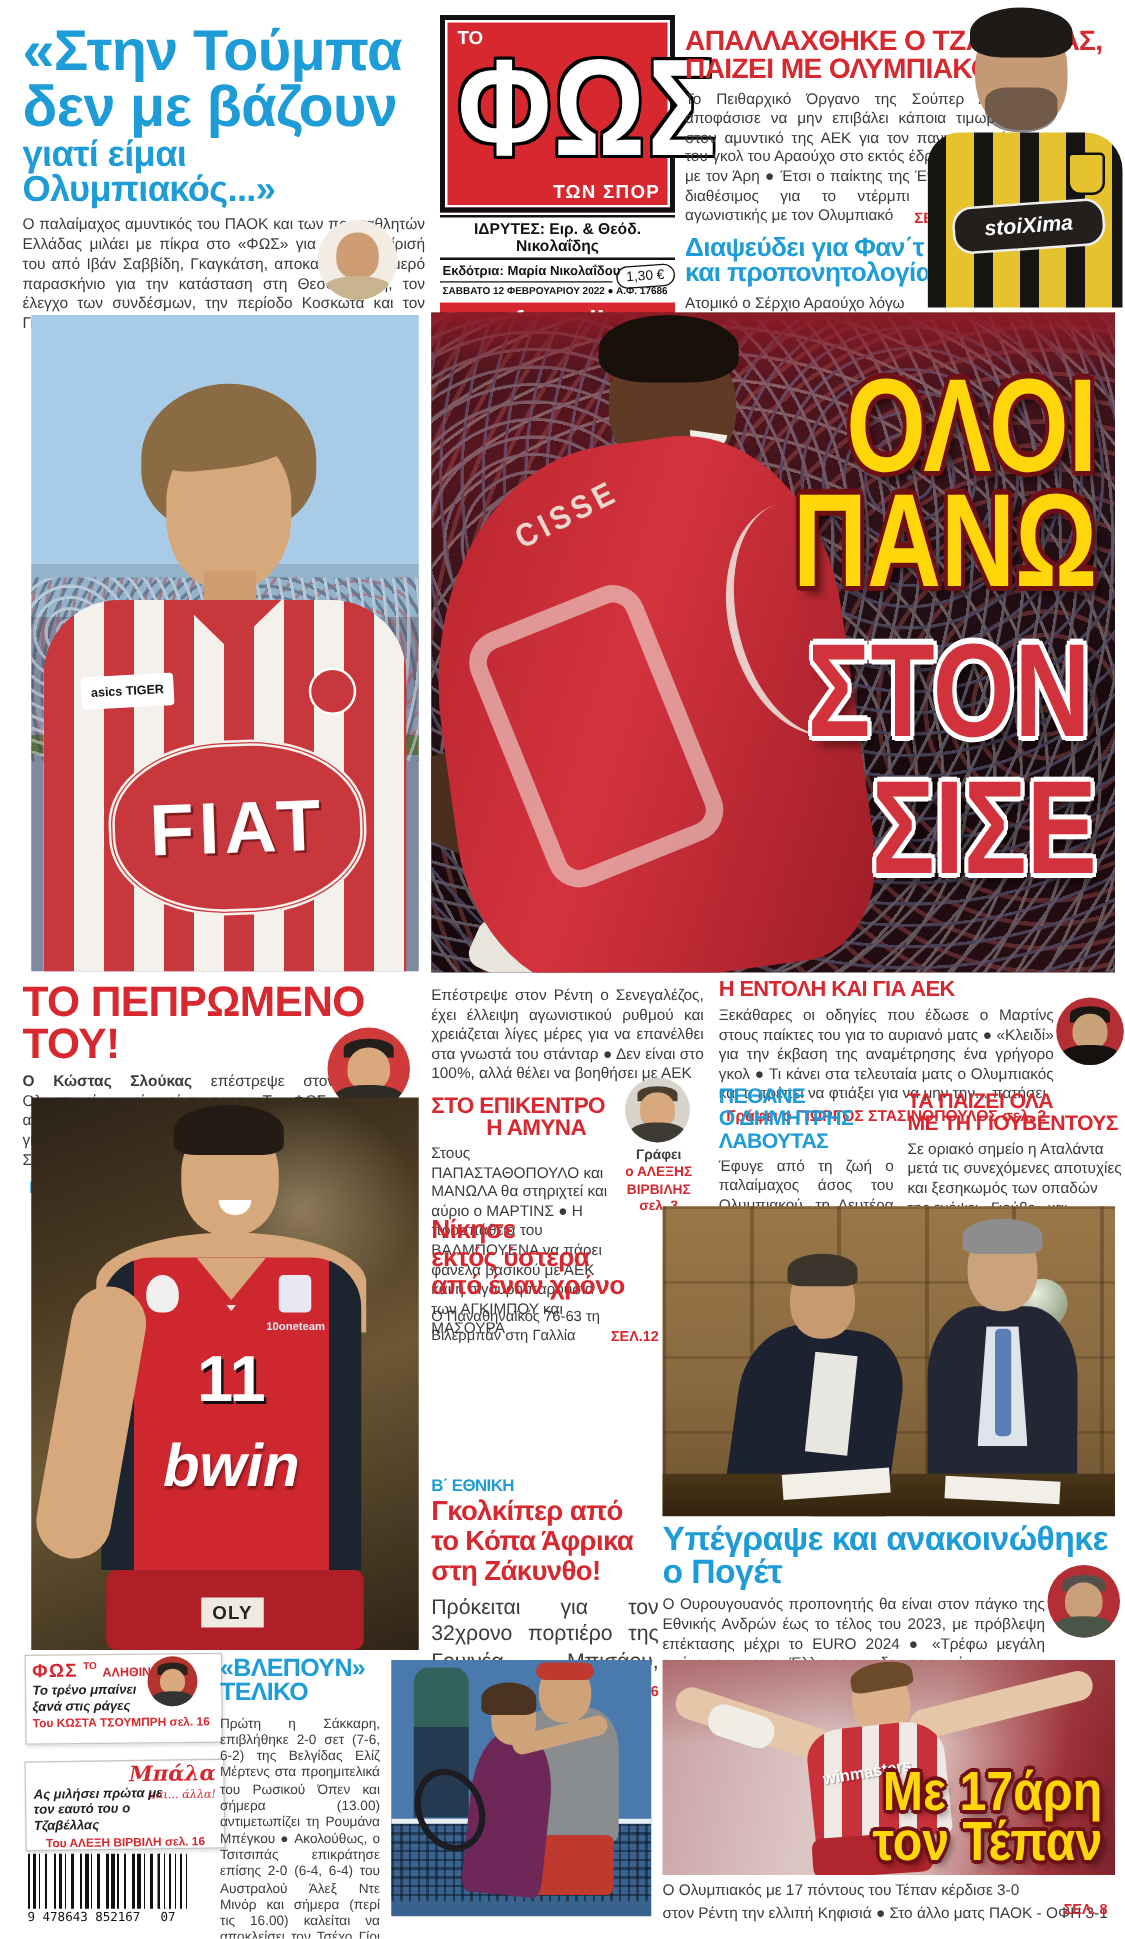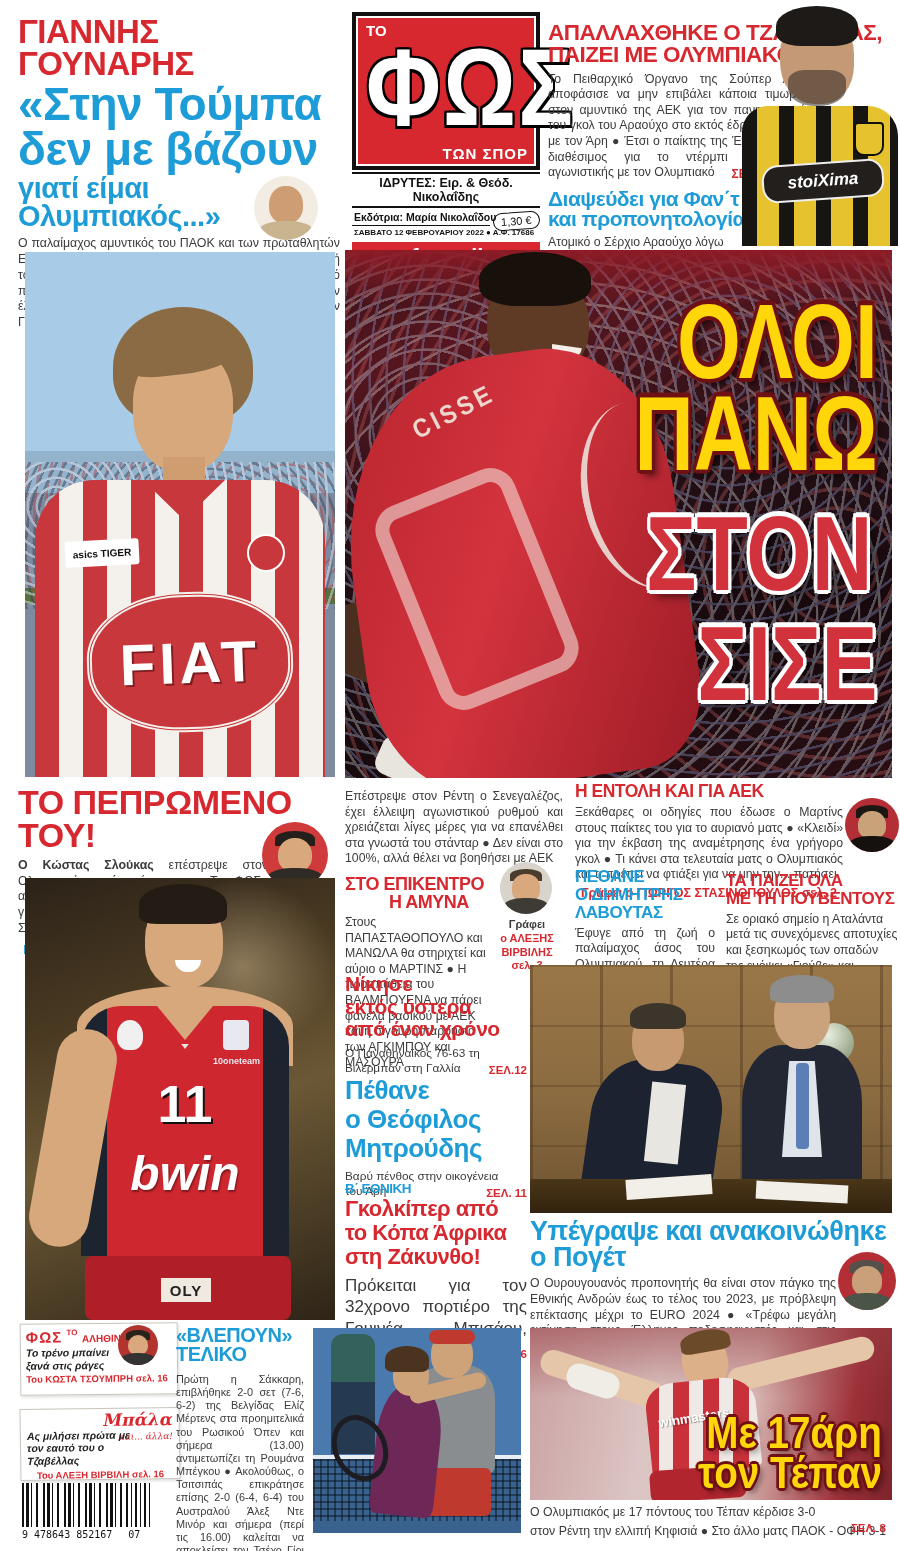--- a/index.html
+++ b/index.html
@@ -33,21 +33,20 @@
   
   .photo{position:absolute;overflow:hidden;}
   .cap{color:#3b3b3b;line-height:1.3;}
 </style>
 </head>
 <body>
 
 <div id="page">
 
   <div class="abs" style="left:18px;top:16px;width:325px;height:230px;">
-    <div class="hl r" style="font-size:33px;">ΓΙΑΝΝΗΣ ΓΟΥΝΑΡΗΣ</div>
     <div class="hl bl" style="font-size:46px;margin-top:2px;">«Στην Τούμπα</div>
     <div class="hl bl" style="font-size:46px;">δεν με βάζουν</div>
     <div class="hl bl" style="font-size:29px;margin-top:3px;">γιατί είμαι Ολυμπιακός...»</div>
     <div class="body-txt" style="font-size:12.4px;margin-top:6px;width:322px;">Ο παλαίμαχος αμυντικός του ΠΑΟΚ και των πρωταθλητών Ελλάδας μιλάει με πίκρα στο «ΦΩΣ» για τη μεταχείρισή του από Ιβάν Σαββίδη, Γκαγκάτση, αποκαλύπτει τρομερό παρασκήνιο για την κατάσταση στη Θεσσαλονίκη, τον έλεγχο των συνδέσμων, την περίοδο Κοσκωτά και τον Γιώργο Κούδα...</div>
     <div class="byline" style="font-size:13px;margin-top:4px;text-align:center;width:250px;">
       <span class="r">Συνέντευξη στον </span><span class="bl">ΘΕΜΗ ΣΙΝΑΝΟΓΛΟΥ</span><span class="bl"> σελ. 15</span>
     </div>
   </div>
   <div class="av" style="left:254px;top:176px;width:64px;height:64px;background:#f3ece2;">
     <div class="face" style="background:#cf9d74;top:16%;height:58%;"></div>
@@ -208,27 +207,20 @@
   </div>
 
   <div class="abs" style="left:345px;top:973px;width:182px;">
     <div class="hl r" style="font-size:21px;line-height:1.08;">Νίκησε</div>
     <div class="hl r" style="font-size:21px;line-height:1.08;">εκτός ύστερα</div>
     <div class="hl r" style="font-size:21px;line-height:1.08;">από έναν χρόνο</div>
     <div class="body-txt" style="font-size:11.8px;margin-top:5px;text-align:left;width:150px;">Ο Παναθηναϊκός 76-63 τη Βιλερμπάν στη Γαλλία</div>
     <div class="selref" style="font-size:11.5px;text-align:right;margin-top:-12px;">ΣΕΛ.12</div>
   </div>
 
-  <div class="abs" style="left:345px;top:1076px;width:182px;">
-    <div class="hl bl" style="font-size:26px;line-height:1.12;">Πέθανε</div>
-    <div class="hl bl" style="font-size:26px;line-height:1.12;">ο Θεόφιλος</div>
-    <div class="hl bl" style="font-size:26px;line-height:1.12;">Μητρούδης</div>
-    <div class="body-txt" style="font-size:11.8px;margin-top:6px;text-align:left;width:160px;">Βαρύ πένθος στην οικογένεια του Άρη</div>
-    <div class="selref" style="font-size:11.5px;text-align:right;margin-top:-12px;">ΣΕΛ. 11</div>
-  </div>
 
   <div class="abs" style="left:345px;top:1182px;width:182px;">
     <div class="hl bl" style="font-size:13.5px;">Β΄ ΕΘΝΙΚΗ</div>
     <div class="hl r" style="font-size:22px;line-height:1.1;margin-top:2px;">Γκολκίπερ από</div>
     <div class="hl r" style="font-size:22px;line-height:1.1;">το Κόπα Άφρικα</div>
     <div class="hl r" style="font-size:22px;line-height:1.1;">στη Ζάκυνθο!</div>
     <div class="body-txt" style="font-size:17px;margin-top:5px;">Πρόκειται για τον 32χρονο πορτιέρο της Γουινέα Μπισάου, Γιόνας Μέντες</div>
     <div class="selref" style="font-size:11.5px;text-align:right;margin-top:-13px;">ΣΕΛ. 6</div>
   </div>
 

